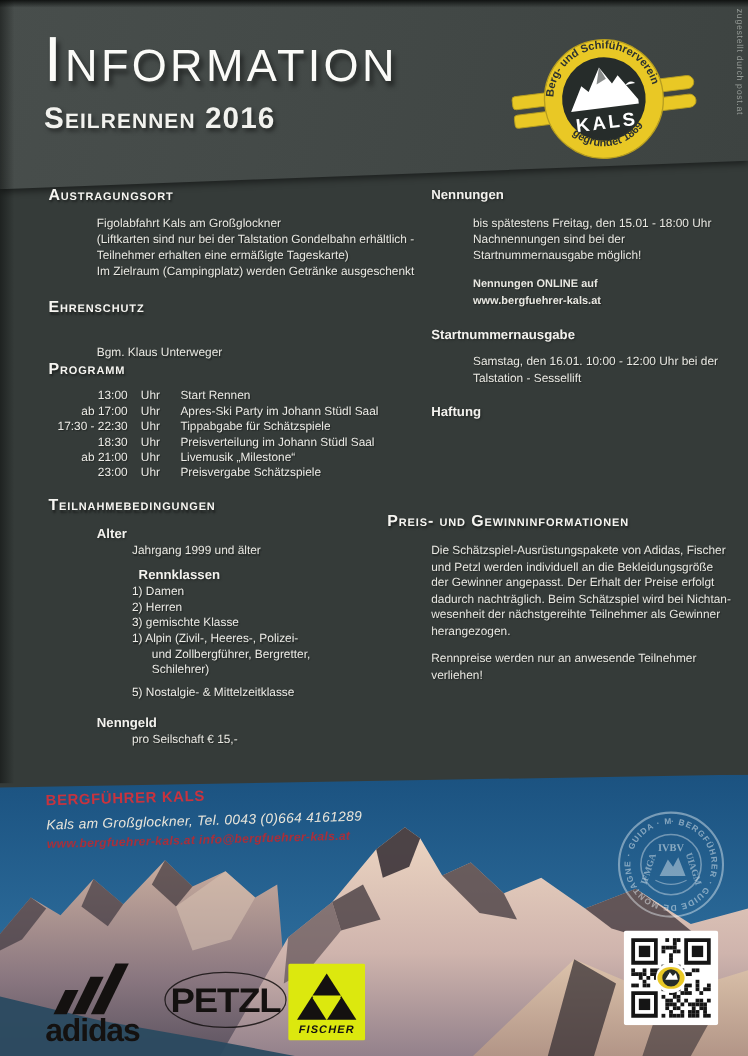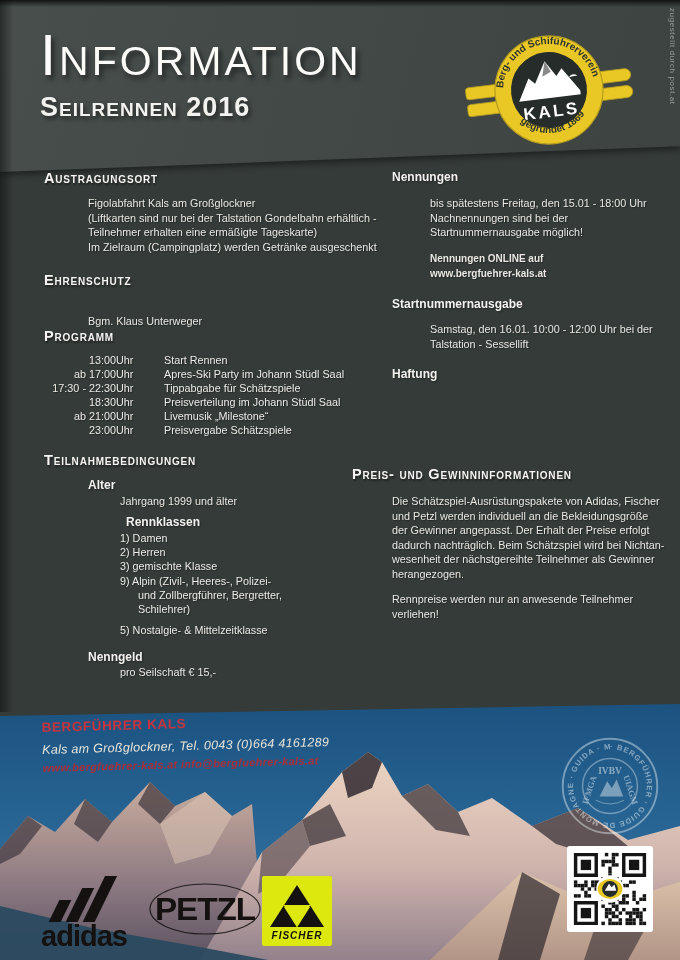--- a/index.html
+++ b/index.html
@@ -30,21 +30,21 @@
          letter-spacing:.8px;color:#f6f5f1;text-shadow:1px 2px 2px rgba(0,0,0,.45);}
   .sub-h{position:absolute;font-weight:bold;font-size:12px;color:#f3f2ee;text-shadow:1px 1px 2px rgba(0,0,0,.4);}
   .txt{position:absolute;font-size:10.8px;line-height:14.6px;white-space:pre-line;color:#e9e8e2;
        text-shadow:1px 1px 1px rgba(0,0,0,.35);}
   .bold{font-weight:bold;}
   .note{position:absolute;font-weight:bold;font-size:13px;color:#f6f5f1;text-shadow:1px 1px 2px rgba(0,0,0,.45);}
 
   .schedule{position:absolute;left:36px;top:354px;display:grid;grid-template-columns:80px 44px 230px;
             font-size:10.8px;line-height:13.9px;text-shadow:1px 1px 1px rgba(0,0,0,.35);}
   .schedule .t{text-align:right;}
-  .schedule .u{padding-left:0;}
+  .schedule .u{padding-left:12px;}
   .schedule .e{padding-left:4px;}
 
   .rk-list{position:absolute;left:120px;top:531px;font-size:10.8px;line-height:14.2px;
            text-shadow:1px 1px 1px rgba(0,0,0,.35);}
   .rk-item{white-space:pre;}
   .rk-item.last{margin-top:7px;}
 
   
   .photo{position:absolute;left:0;top:704px;width:680px;height:256px;
          clip-path:polygon(0 12px,100% 0,100% 100%,0 100%);}
@@ -137,21 +137,21 @@
   </div>
 
   <div class="sec-h" style="left:44px;top:452px;">Teilnahmebedingungen</div>
   <div class="sub-h" style="left:88px;top:478px;">Alter</div>
   <div class="txt" style="left:120px;top:494px;">Jahrgang 1999 und älter</div>
   <div class="sub-h" style="left:88px;top:515px;margin-left:38px;">Rennklassen</div>
   <div class="rk-list">
     <div class="rk-item">1) Damen</div>
     <div class="rk-item">2) Herren</div>
     <div class="rk-item">3) gemischte Klasse</div>
-    <div class="rk-item">9) Alpin (Zivil-, Heeres-, Polizei-
+    <div class="rk-item">1) Alpin (Zivil-, Heeres-, Polizei-
       und Zollbergführer, Bergretter,
       Schilehrer)</div>
     <div class="rk-item last">5) Nostalgie- &amp; Mittelzeitklasse</div>
   </div>
   <div class="sub-h" style="left:88px;top:650px;">Nenngeld</div>
   <div class="txt" style="left:120px;top:665px;">pro Seilschaft € 15,-</div>
 
   <div class="sub-h" style="left:392px;top:170px;">Nennungen</div>
   <div class="txt" style="left:430px;top:196px;">bis spätestens Freitag, den 15.01 - 18:00 Uhr
 Nachnennungen sind bei der

